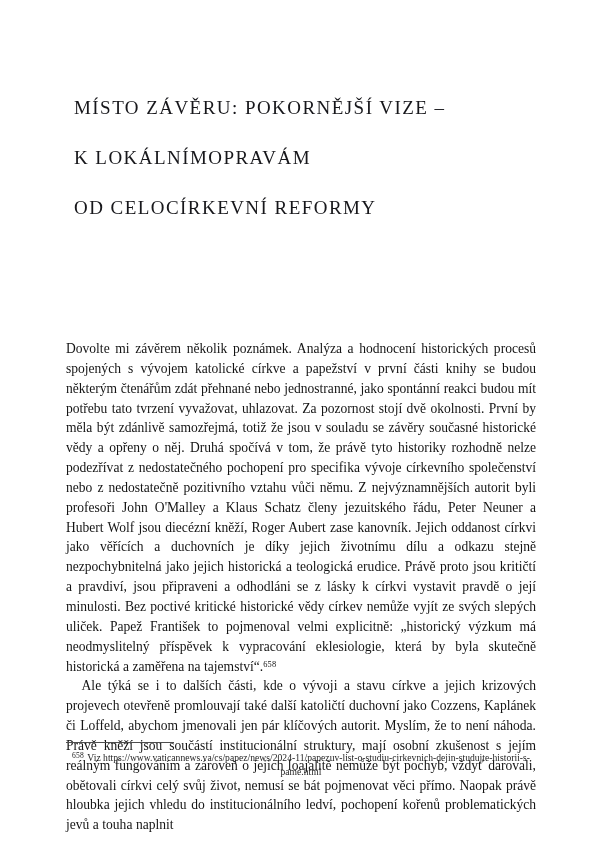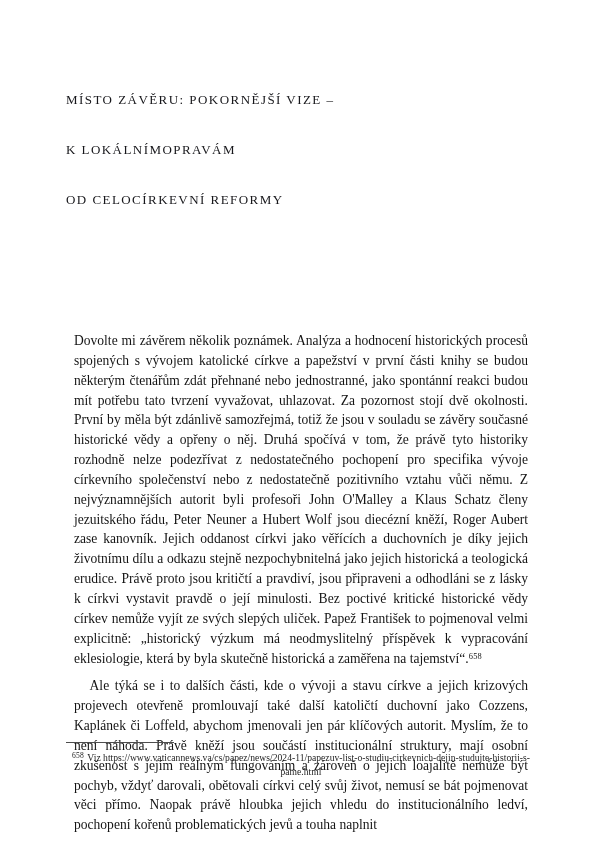--- a/index.html
+++ b/index.html
@@ -23,40 +23,40 @@
   }
   .content {
     position: absolute;
     left: 66px;
     top: 0;
     width: 470px;
   }
 
   
   .chapter-title {
-    margin: 0;
+    margin: 8px;
     padding-top: 62px;
     font-family: "Liberation Serif", "DejaVu Serif", serif;
     font-weight: 400;
-    font-size: 13px;
+    font-size: 19px;
     line-height: 25px;
     letter-spacing: 1.45px;
     color: #17171b;
     text-transform: none;
     white-space: pre-line;
   }
   .chapter-title .tline { display: block; }
 
   
   .body-text {
     margin: 0;
     padding-top: 86px;
   }
   .para {
-    margin: 8px;
+    margin: 0;
     font-size: 13.55px;
     line-height: 19.85px;
     text-align: justify;
     text-justify: inter-word;
     color: #141414;
     hyphens: manual;
     word-spacing: 0.1px;
   }
   .para.indent { text-indent: 1.15em; }
   .fn-ref {

